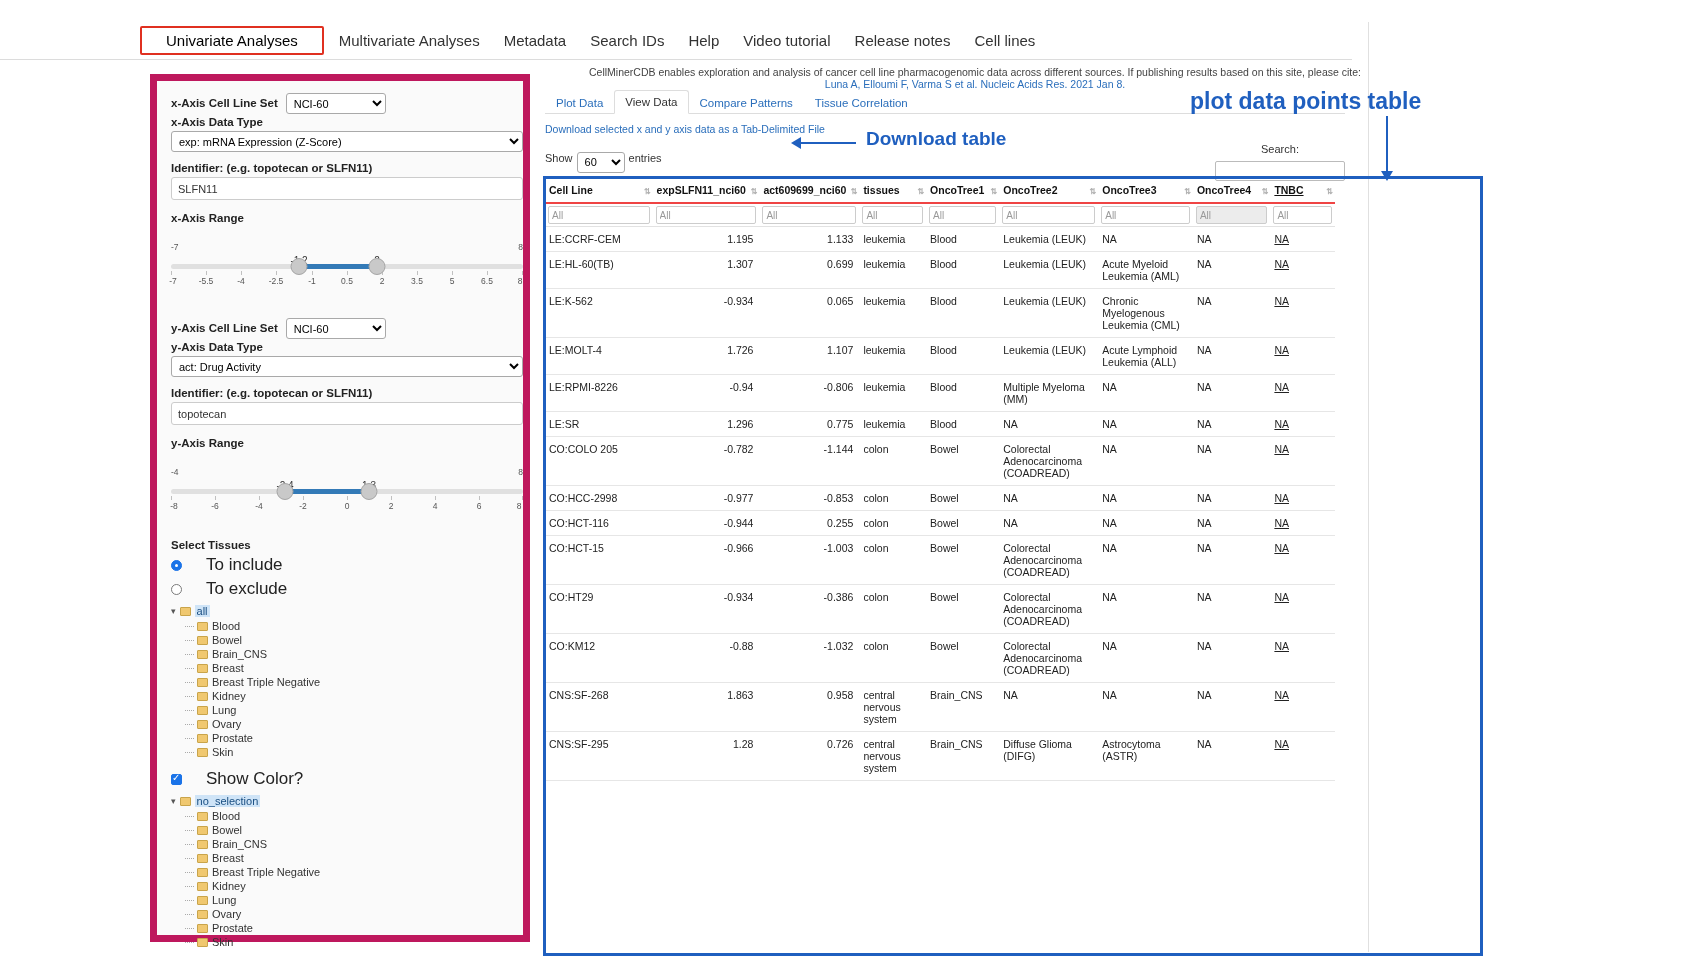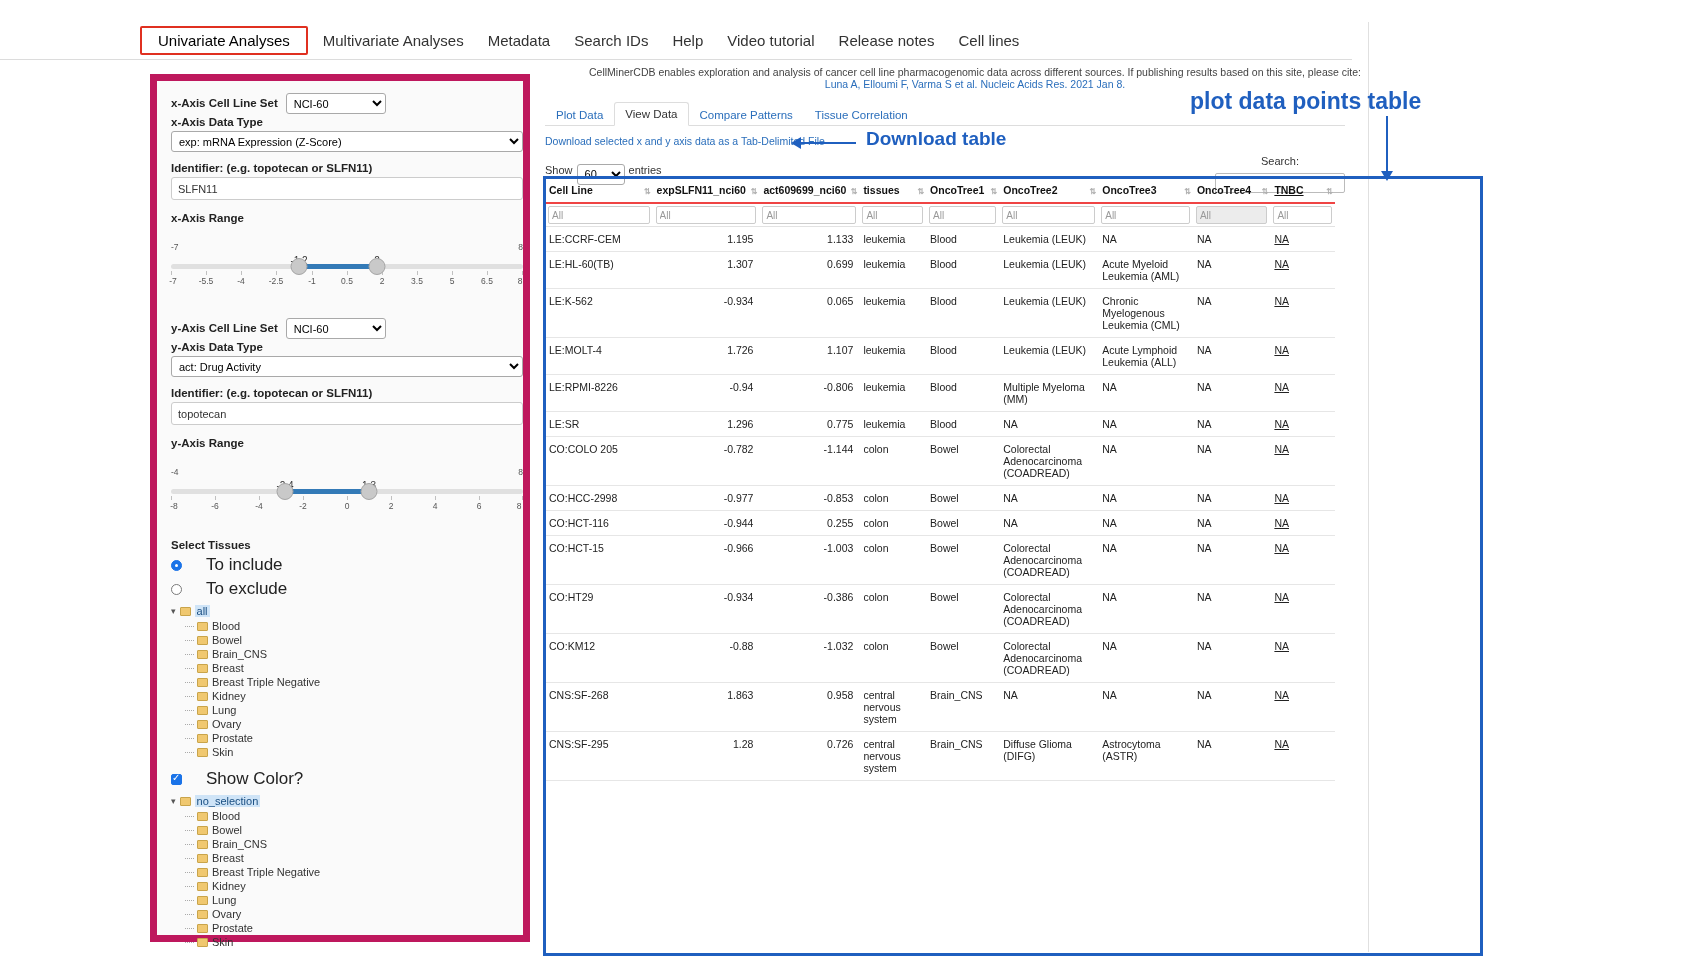--- a/index.html
+++ b/index.html
@@ -22,21 +22,21 @@
     padding-left: 140px;
   }
   .nav-item {
     font-size: 15px; color: #333; padding: 5px 9px; margin-right: 6px;
     white-space: nowrap; cursor: pointer;
   }
   .nav-item.active {
     color: #000;
     border: 2px solid #e03020;
     border-radius: 2px;
-    padding: 4px 16px;
+    padding: 4px 24px;
   }
 
   
   .left-panel {
     position: absolute; left: 150px; top: 74px; width: 380px; height: 868px;
     background: #fafafa; border: 7px solid #be185d;
     padding: 12px 14px;
   }
   .lbl { font-size: 11.5px; font-weight: bold; color: #222; margin: 2px 0 3px; display: block; }
   .row-inline { display: flex; align-items: center; gap: 8px; margin-bottom: 2px; }
@@ -114,21 +114,21 @@
   
   .content {
     position: absolute; left: 545px; top: 66px; width: 940px;
   }
   .cite {
     text-align: center; font-size: 10.5px; color: #444; width: 820px; margin-left: 20px;
   }
   .cite a { color: #2a6ebb; text-decoration: none; }
 
   .tabs {
-    display: flex; align-items: flex-end; gap: 0; margin-top: 12px; width: 800px;
+    display: flex; align-items: flex-end; gap: 0; width: 800px;
     border-bottom: 1px solid #ddd;
   }
   .tab {
     font-size: 11.5px; padding: 5px 10px; color: #2a6ebb; cursor: pointer;
     border: 1px solid transparent; border-bottom: none; margin-bottom: -1px;
   }
   .tab.active {
     color: #333; background: #fff; border: 1px solid #ddd; border-bottom: 1px solid #fff;
     border-radius: 3px 3px 0 0;
   }

